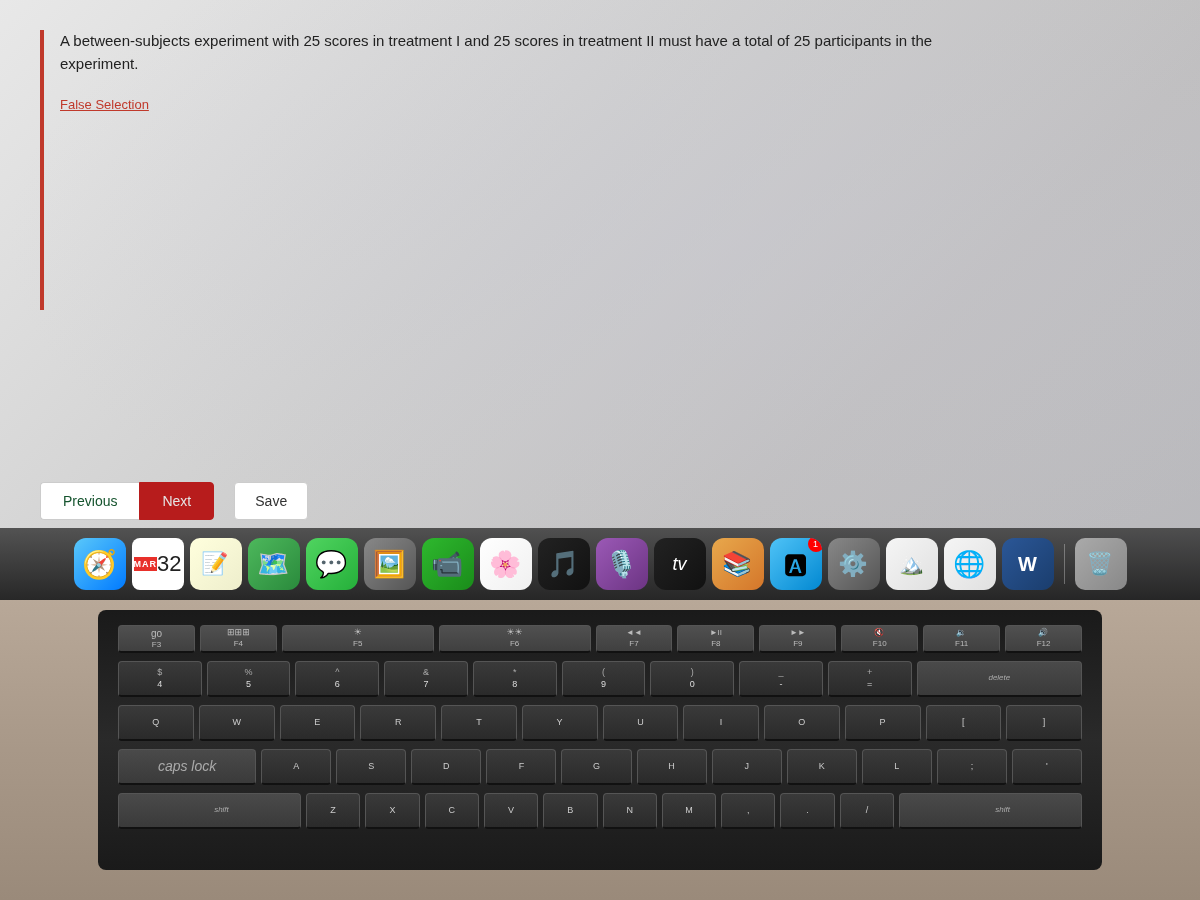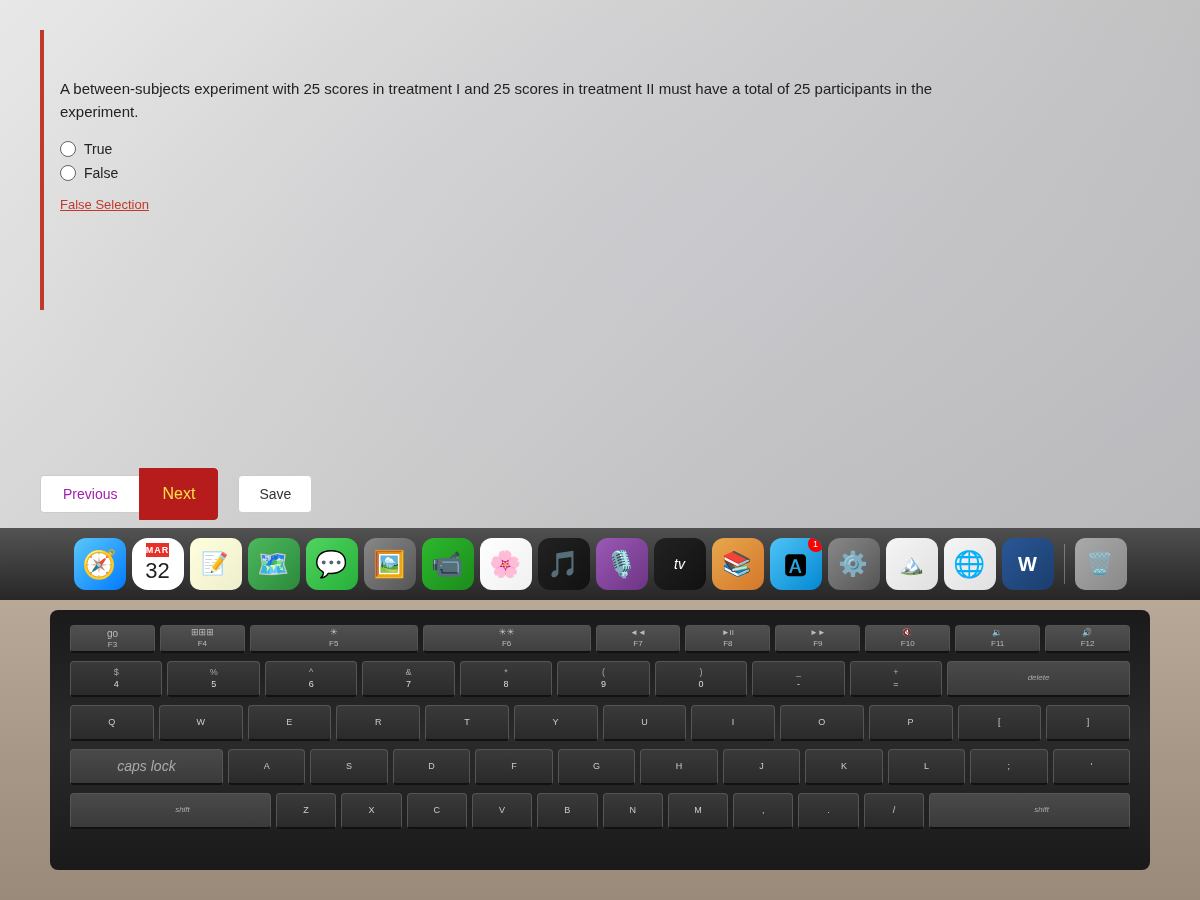--- a/index.html
+++ b/index.html
@@ -48,21 +48,20 @@
       background: #c0392b;
     }
 
     .question-text {
       margin-left: 20px;
       font-size: 15px;
       color: #222;
       line-height: 1.5;
       max-width: 900px;
       margin-bottom: 18px;
-      margin-top: 48px;
     }
 
     .radio-group {
       margin-left: 20px;
       margin-bottom: 12px;
     }
 
     .radio-option {
       display: flex;
       align-items: center;
@@ -98,34 +97,34 @@
       bottom: 20px;
       left: 0;
       display: flex;
       align-items: center;
       gap: 0;
     }
 
     .btn-previous {
       background: white;
       border: 1px solid #ccc;
-      color: #a21caf;
+      color: #14532d;
       padding: 10px 22px;
       font-size: 14px;
       cursor: pointer;
       border-radius: 4px 0 0 4px;
       border-right: none;
     }
 
     .btn-next {
       background: #b71c1c;
       border: 1px solid #b71c1c;
-      color: #fde047;
-      padding: 16px 22px;
-      font-size: 16px;
+      color: #e5e5e5;
+      padding: 10px 22px;
+      font-size: 14px;
       cursor: pointer;
       border-radius: 0 4px 4px 0;
     }
 
     .btn-save {
       background: white;
       border: 1px solid #ccc;
       color: #333;
       padding: 10px 20px;
       font-size: 14px;
@@ -160,24 +159,23 @@
       font-size: 22px;
       cursor: pointer;
       position: relative;
       flex-shrink: 0;
       overflow: hidden;
     }
 
     
     .dock-calendar {
       background: white;
-      border-radius: 16px;
+      border-radius: 8px;
       overflow: hidden;
       font-size: 10px;
-      flex-direction: column;
     }
     .dock-calendar .cal-header {
       background: #e8302a;
       color: white;
       text-align: center;
       font-size: 9px;
       font-weight: bold;
       padding: 2px 0;
       letter-spacing: 1px;
     }
@@ -273,21 +271,21 @@
       background: linear-gradient(to bottom, #b8a898, #a89888, #9a8a7a);
       position: relative;
       display: flex;
       flex-direction: column;
       align-items: center;
       padding-top: 10px;
     }
 
     .keyboard-body {
       background: linear-gradient(to bottom, #1a1a1a, #2a2a2a, #1a1a1a);
-      width: 1100px;
+      width: 1004px;
       height: 260px;
       border-radius: 8px;
       padding: 15px 20px 20px;
       display: flex;
       flex-direction: column;
       gap: 8px;
     }
 
     .key-row {
       display: flex;
@@ -376,30 +374,20 @@
 
   <div class="content-area">
     
     
     <div class="red-bar"></div>
 
     
     <p class="question-text">A between-subjects experiment with 25 scores in treatment I and 25 scores in treatment II must have a total of 25 participants in the experiment.</p>
 
     
-    <div class="radio-group">
-      <label class="radio-option">
-        <div class="radio-circle"></div>
-        <span>True</span>
-      </label>
-      <label class="radio-option">
-        <div class="radio-circle"></div>
-        <span>False</span>
-      </label>
-    </div>
 
     
     <a class="reset-selection">False Selection</a>
 
     
     <div class="nav-buttons">
       <button class="btn-previous">Previous</button>
       <button class="btn-next">Next</button>
       <button class="btn-save">Save</button>
     </div>
@@ -441,21 +429,21 @@
 
     <div class="dock-item dock-music">
       <span>🎵</span>
     </div>
 
     <div class="dock-item dock-podcasts">
       <span>🎙️</span>
     </div>
 
     <div class="dock-item dock-appletv">
-      <span style="font-size:14px;color:white;font-style:italic;">tv</span>
+      <span style="font-size:18px;color:white;font-style:italic;">tv</span>
     </div>
 
     <div class="dock-item dock-books">
       <span>📚</span>
     </div>
 
     <div class="dock-item dock-appstore" style="position:relative;">
       <span>🅰</span>
       <div class="notification-badge">1</div>
     </div>

